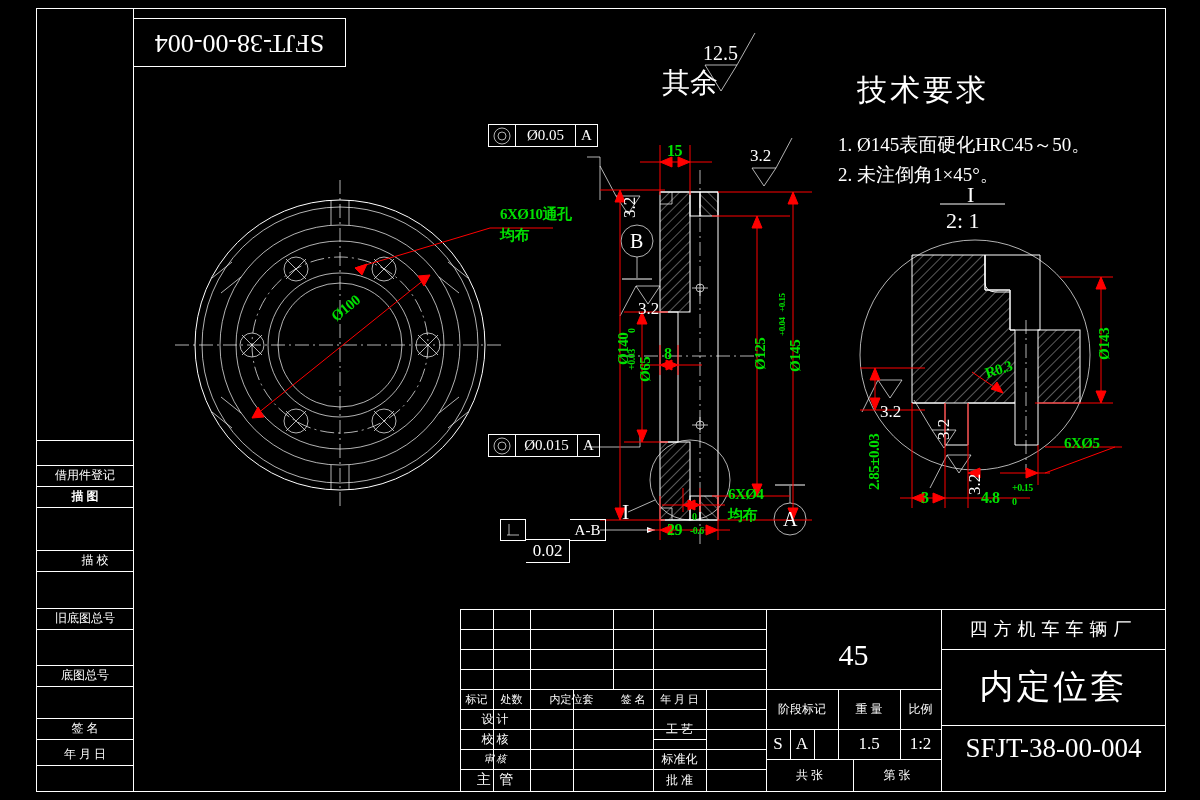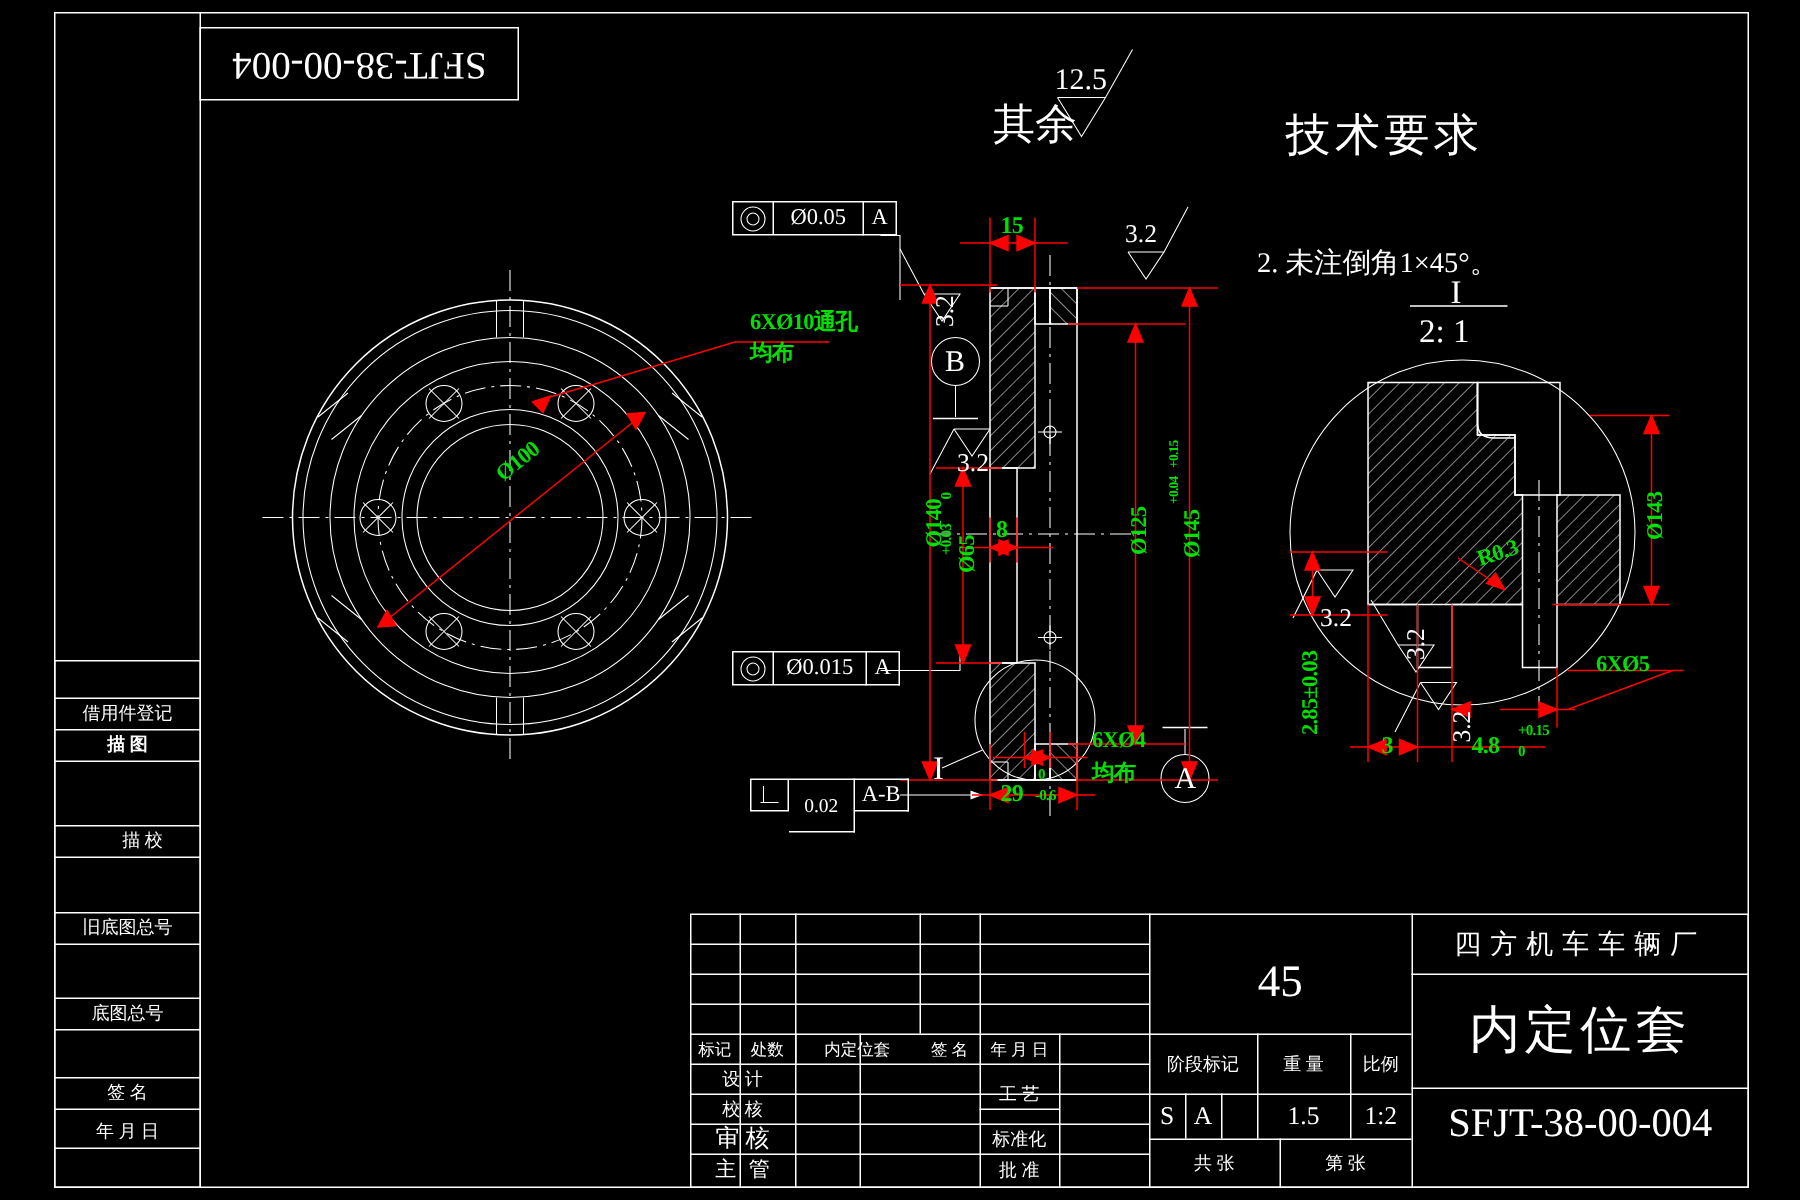--- a/index.html
+++ b/index.html
@@ -298,26 +298,27 @@
   </svg>
 
   <div class="wtxt" style="left:662px;top:64px;font-size:28px;">其余</div>
   <div class="wtxt" style="left:703px;top:42px;font-size:20px;">12.5</div>
   <svg width="140" height="70" style="left:700px;top:55px;position:absolute;">
     <polyline points="5,10 37,10 21,36 5,10" class="wthin"></polyline>
     <line x1="37" y1="10" x2="55" y2="-22" class="wthin"></line>
   </svg>
 
   <div class="wtxt" style="left:842px;top:70px;font-size:30px;letter-spacing:3px;margin-left:15px;">技术要求</div>
+  <div class="wtxt" style="left:838px;top:132px;font-size:19px;">1. Ø145表面硬化HRC45～50。</div>
   <div class="wtxt" style="left:838px;top:162px;font-size:19px;">2. 未注倒角1×45°。</div>
 
   <div class="wtxt" style="left:967px;top:182px;font-size:22px;">I</div>
   <div class="wtxt" style="left:946px;top:208px;font-size:22px;">2: 1</div>
 
-  <div style="position:absolute;left:488px;top:134px;display:flex;">
+  <div style="position:absolute;left:488px;top:124px;display:flex;">
     <div class="cell bord" style="position:relative;width:28px;height:23px;">
       <svg width="20" height="20" style="position:relative;">
         <circle cx="10" cy="10" r="8" class="wthin"></circle>
           <circle cx="10" cy="10" r="4" class="wthin"></circle>
       </svg>
     </div>
     <div class="cell bord" style="position:relative;width:60px;height:23px;font-size:15px;border-left:0;">Ø0.05</div>
     <div class="cell bord" style="position:relative;width:22px;height:23px;font-size:15px;border-left:0;">A</div>
   </div>
 
@@ -332,21 +333,21 @@
     <div class="cell bord" style="position:relative;width:22px;height:23px;font-size:15px;border-left:0;">A</div>
   </div>
 
   <div style="position:absolute;left:500px;top:519px;display:flex;">
     <div class="cell bord" style="position:relative;width:26px;height:22px;">
       <svg width="16" height="16" style="position:relative;">
         <line x1="4" y1="2" x2="4" y2="13" class="wthin"></line>
           <line x1="2" y1="13" x2="14" y2="13" class="wthin"></line>
       </svg>
     </div>
-    <div class="cell bord" style="position:relative;width:44px;height:36px;font-size:13px;border-left:0;">0.02</div>
+    <div class="cell bord" style="position:relative;width:44px;height:24px;font-size:17px;border-left:0;margin-top:20px;">0.02</div>
     <div class="cell bord" style="position:relative;width:36px;height:22px;font-size:15px;border-left:0;">A-B</div>
   </div>
 
   <div class="gtxt" style="left:500px;top:205px;font-size:15px;font-weight:bold;">6XØ10通孔</div>
   <div class="gtxt" style="left:500px;top:226px;font-size:15px;font-weight:bold;">均布</div>
   <div class="gtxt" style="left:328px;top:312px;font-size:15px;font-weight:bold;transform:rotate(-39deg);transform-origin:0 0;">Ø100</div>
 
   <div class="gtxt" style="left:667px;top:142px;font-size:16px;font-weight:bold;">15</div>
   <div class="gtxt" style="left:664px;top:345px;font-size:16px;font-weight:bold;">8</div>
   <div class="gtxt rot90" style="left:615px;top:365px;font-size:15px;font-weight:bold;">Ø140</div>
@@ -405,21 +406,21 @@
     <div class="ln" style="left:766px;top:609px;width:1px;height:183px;"></div>
 
     <div class="cell" style="left:460px;top:689px;width:33px;height:20px;font-size:11px;">标记</div>
     <div class="cell" style="left:493px;top:689px;width:37px;height:20px;font-size:11px;">处数</div>
     <div class="cell" style="left:530px;top:689px;width:83px;height:20px;font-size:11px;">内定位套</div>
     <div class="cell" style="left:613px;top:689px;width:40px;height:20px;font-size:11px;">签  名</div>
     <div class="cell" style="left:653px;top:689px;width:53px;height:20px;font-size:11px;">年 月 日</div>
 
     <div class="cell" style="left:460px;top:709px;width:70px;height:20px;font-size:12px;">设  计</div>
     <div class="cell" style="left:460px;top:729px;width:70px;height:20px;font-size:12px;">校  核</div>
-    <div class="cell" style="left:460px;top:749px;width:70px;height:20px;font-size:16px;">审  核</div>
+    <div class="cell" style="left:460px;top:749px;width:70px;height:20px;font-size:10px;font-style:italic;">审  核</div>
     <div class="cell" style="left:460px;top:769px;width:70px;height:22px;font-size:14px;font-family:Liberation Mono, monospace;">主  管</div>
 
     <div class="cell" style="left:653px;top:719px;width:53px;height:20px;font-size:12px;">工  艺</div>
     <div class="cell" style="left:653px;top:749px;width:53px;height:20px;font-size:12px;">标准化</div>
     <div class="cell" style="left:653px;top:769px;width:53px;height:22px;font-size:12px;">批  准</div>
     <div class="ln" style="left:653px;top:739px;width:53px;height:1px;"></div>
   </div>
 
   <div>
     <div class="ln" style="left:766px;top:689px;width:175px;height:1px;"></div>

